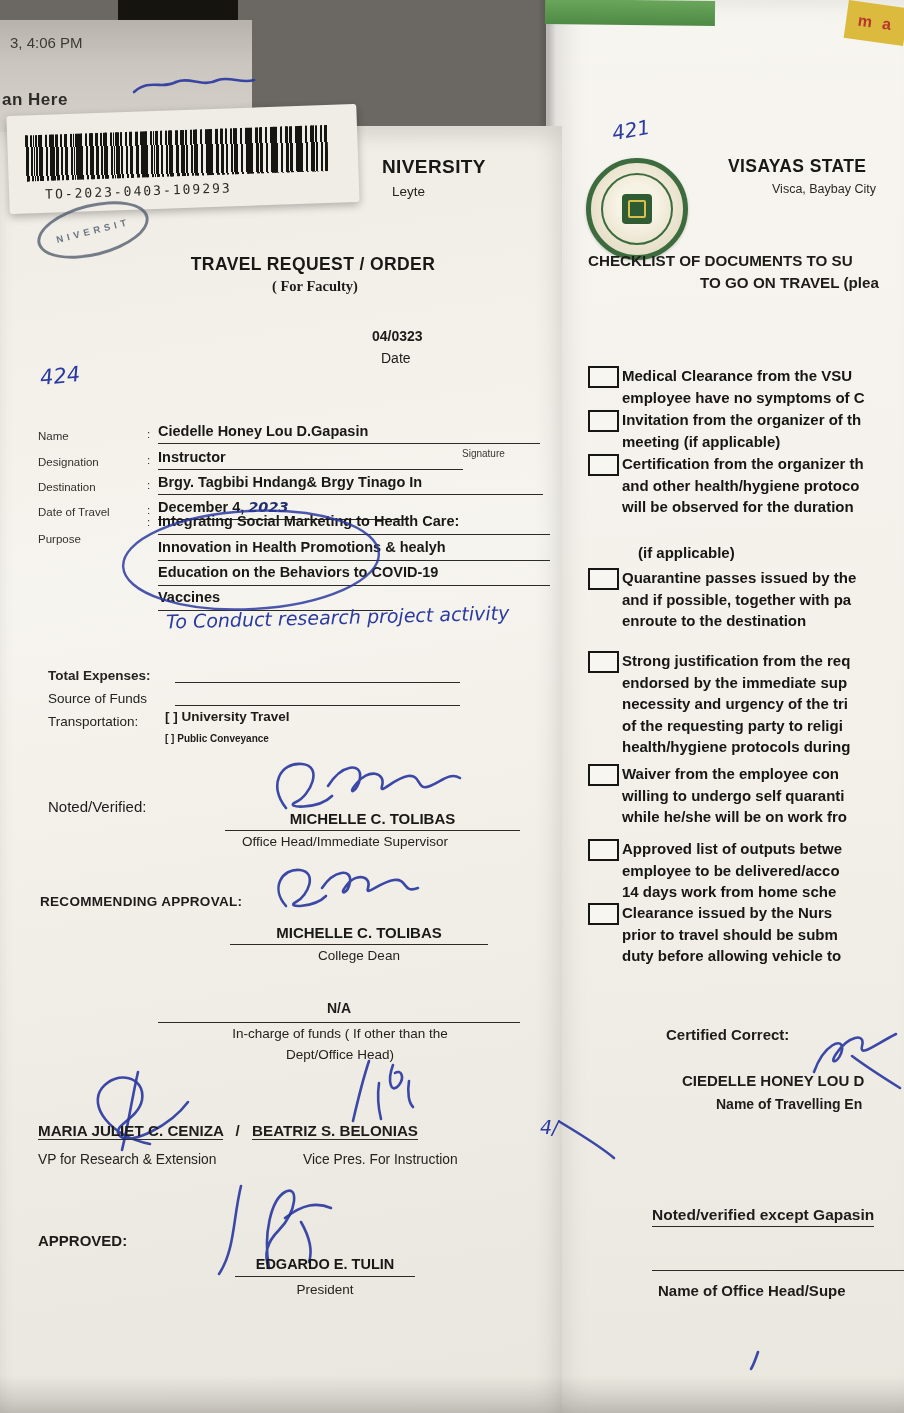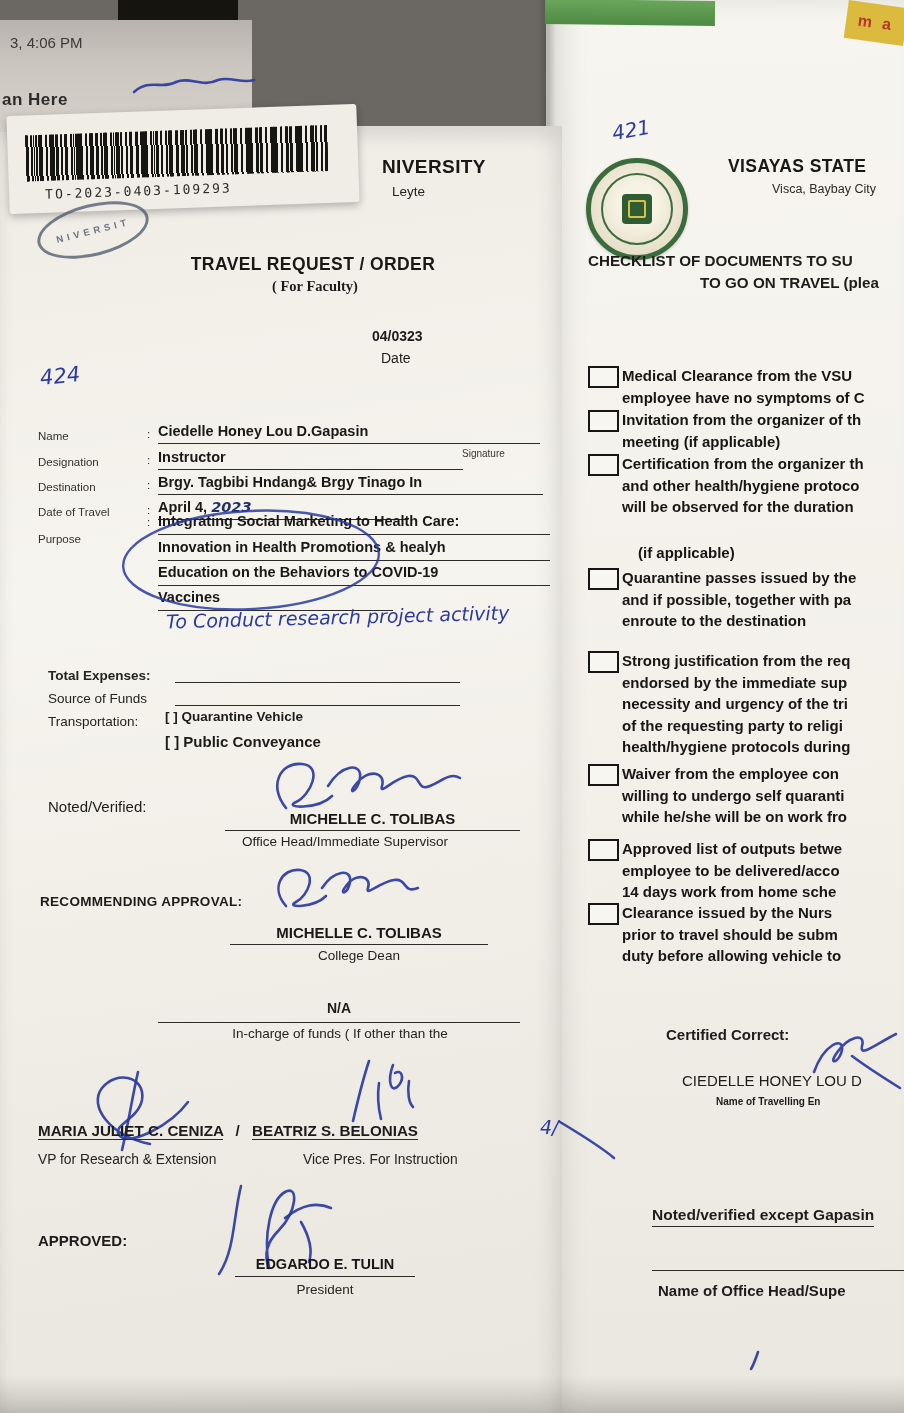--- a/index.html
+++ b/index.html
@@ -108,62 +108,63 @@
   <div class="abs lbl" style="left:147px;top:454px;">:</div>
   <div class="abs val uline" style="left:158px;top:449px;width:305px;height:20px;">Instructor</div>
 
   <div class="abs lbl" style="left:38px;top:481px;">Destination</div>
   <div class="abs lbl" style="left:147px;top:479px;">:</div>
   <div class="abs val uline" style="left:158px;top:474px;width:385px;height:20px;">Brgy. Tagbibi  Hndang&amp; Brgy Tinago In</div>
 
   <div class="abs lbl" style="left:38px;top:506px;">Date of Travel</div>
   <div class="abs lbl" style="left:147px;top:504px;">:</div>
   <div class="abs val uline" style="left:158px;top:499px;width:250px;height:20px;">
-    <span>April 4,</span>
+    <span>December 4,</span>
     <span class="hw" style="color:#23306e;font-weight:600;">2023</span>
   </div>
 
   <div class="abs lbl" style="left:38px;top:533px;">Purpose</div>
   <div class="abs lbl" style="left:147px;top:516px;">:</div>
   <div class="abs val uline" style="left:158px;top:513px;width:392px;height:21px;">Integrating Social Marketing to Health Care:</div>
   <div class="abs val uline" style="left:158px;top:539px;width:392px;height:21px;">Innovation in Health Promotions &amp; healyh</div>
   <div class="abs val uline" style="left:158px;top:564px;width:392px;height:21px;">Education on the Behaviors to COVID-19</div>
   <div class="abs val uline" style="left:158px;top:589px;width:235px;height:21px;">Vaccines</div>
 
   <svg class="abs sig" style="left:116px;top:504px;" width="270" height="112" viewBox="0 0 270 112">
     <ellipse cx="135" cy="56" rx="128" ry="49" transform="rotate(-3 135 56)" fill="none" stroke="#2b3aa0" stroke-width="2.4" opacity=".85"></ellipse>
   </svg>
   <div class="abs hw" style="left:166px;top:606px;font-size:19px;transform:rotate(-1.5deg);white-space:nowrap;">To Conduct research project activity</div>
 
   <div class="abs small" style="left:48px;top:668px;font-weight:bold;">Total Expenses:</div>
   <div class="abs thinline" style="left:175px;top:666px;width:285px;height:16px;"></div>
   <div class="abs small" style="left:48px;top:691px;">Source of Funds</div>
   <div class="abs thinline" style="left:175px;top:689px;width:285px;height:16px;"></div>
   <div class="abs small" style="left:48px;top:714px;">Transportation:</div>
-  <div class="abs" style="left:165px;top:709px;font-size:13.5px;font-weight:600;">[ ] Quarantine Vehicle</div>
-  <div class="abs" style="left:165px;top:733px;font-size:15px;font-weight:600;">[ ] Public Conveyance</div>
+  <div class="abs" style="left:165px;top:709px;font-size:13.5px;font-weight:600;">[ ] University Travel</div>
+  <div class="abs" style="left:165px;top:733px;font-size:10px;font-weight:600;">[ ] Public Conveyance</div>
 
   <div class="abs" style="left:48px;top:798px;font-size:15px;">Noted/Verified:</div>
   <svg class="abs sig" style="left:258px;top:756px;" width="210" height="64" viewBox="0 0 210 64">
     <path d="M28 52 C10 30 22 6 44 8 C66 10 52 40 38 46 C24 52 60 54 74 40"></path>
     <path d="M70 30 C84 8 104 6 102 22 C100 36 88 40 98 28 C110 12 128 16 124 30 C121 40 136 22 150 20 C164 18 158 36 172 30 C184 25 192 16 202 22"></path>
   </svg>
   <div class="abs val uline ctr" style="left:225px;top:810px;width:295px;height:20px;font-size:15px;">MICHELLE C. TOLIBAS</div>
   <div class="abs small ctr" style="left:180px;top:834px;width:330px;">Office Head/Immediate Supervisor</div>
 
   <div class="abs" style="left:40px;top:894px;font-size:13.5px;font-weight:600;letter-spacing:.3px;">RECOMMENDING APPROVAL:</div>
   <svg class="abs sig" style="left:262px;top:862px;" width="175" height="58" viewBox="0 0 175 58">
     <path d="M24 44 C8 26 20 6 38 8 C56 10 46 34 34 40 C22 46 52 46 64 34"></path>
     <path d="M60 26 C72 8 90 6 88 20 C86 32 76 34 84 24 C94 10 110 14 106 26 C103 35 118 20 132 18 C146 16 140 32 156 26"></path>
   </svg>
   <div class="abs val uline ctr" style="left:230px;top:924px;width:258px;height:20px;font-size:15px;">MICHELLE C. TOLIBAS</div>
   <div class="abs small ctr" style="left:230px;top:948px;width:258px;">College Dean</div>
 
   <div class="abs uline ctr" style="left:158px;top:1000px;width:362px;height:22px;font-size:14px;font-weight:700;">N/A</div>
   <div class="abs small ctr" style="left:150px;top:1026px;width:380px;">In-charge of  funds ( If other than the</div>
+  <div class="abs small ctr" style="left:150px;top:1047px;width:380px;">Dept/Office Head)</div>
 
   <svg class="abs sig" style="left:335px;top:1055px;" width="90" height="72" viewBox="0 0 90 72">
     <path d="M18 66 C24 40 30 18 34 6"></path>
     <path d="M44 28 C42 42 44 56 46 64"></path>
     <path d="M58 10 C52 26 56 40 64 30 C70 22 66 14 60 18"></path>
     <path d="M74 26 C72 38 74 48 78 52"></path>
   </svg>
   <svg class="abs sig" style="left:80px;top:1066px;" width="122" height="88" viewBox="0 0 122 88">
     <path d="M70 78 C30 70 8 40 22 22 C36 4 66 10 62 34 C58 54 30 60 40 70 C50 80 90 60 108 36"></path>
     <path d="M58 6 C52 32 48 60 42 84"></path>
@@ -253,22 +254,22 @@
     <div>Clearance issued by the Nurs</div>
     <div>prior to travel should be subm</div>
     <div>duty before allowing vehicle to</div>
   </div>
 
   <div class="abs" style="left:666px;top:1026px;font-size:15px;font-weight:700;">Certified Correct:</div>
   <svg class="abs sig" style="left:806px;top:1028px;" width="98" height="64" viewBox="0 0 98 64">
     <path d="M8 44 C18 16 38 8 36 22 C34 34 22 38 30 26 C42 8 60 4 56 18 C53 30 70 16 90 6"></path>
     <path d="M46 28 C62 40 78 50 94 60"></path>
   </svg>
-  <div class="abs" style="left:682px;top:1072px;font-size:15px;font-weight:400;white-space:nowrap;">CIEDELLE HONEY LOU D</div>
-  <div class="abs" style="left:716px;top:1096px;font-size:10px;font-weight:700;white-space:nowrap;">Name of Travelling En</div>
+  <div class="abs" style="left:682px;top:1072px;font-size:15px;font-weight:700;white-space:nowrap;">CIEDELLE HONEY LOU D</div>
+  <div class="abs" style="left:716px;top:1096px;font-size:14px;font-weight:700;white-space:nowrap;">Name of Travelling En</div>
 
   <div class="abs uline" style="left:652px;top:1206px;font-size:15.5px;font-weight:600;white-space:nowrap;padding-bottom:2px;">Noted/verified except Gapasin</div>
   <div class="abs thinline" style="left:652px;top:1252px;width:252px;height:18px;"></div>
   <div class="abs" style="left:658px;top:1282px;font-size:15px;font-weight:700;white-space:nowrap;">Name of Office Head/Supe</div>
 
   <svg class="abs sig" style="left:748px;top:1350px;" width="14" height="22" viewBox="0 0 14 22">
     <path d="M10 2 C8 8 6 14 3 19"></path>
   </svg>
 
   <div class="abs frag-green"></div>

